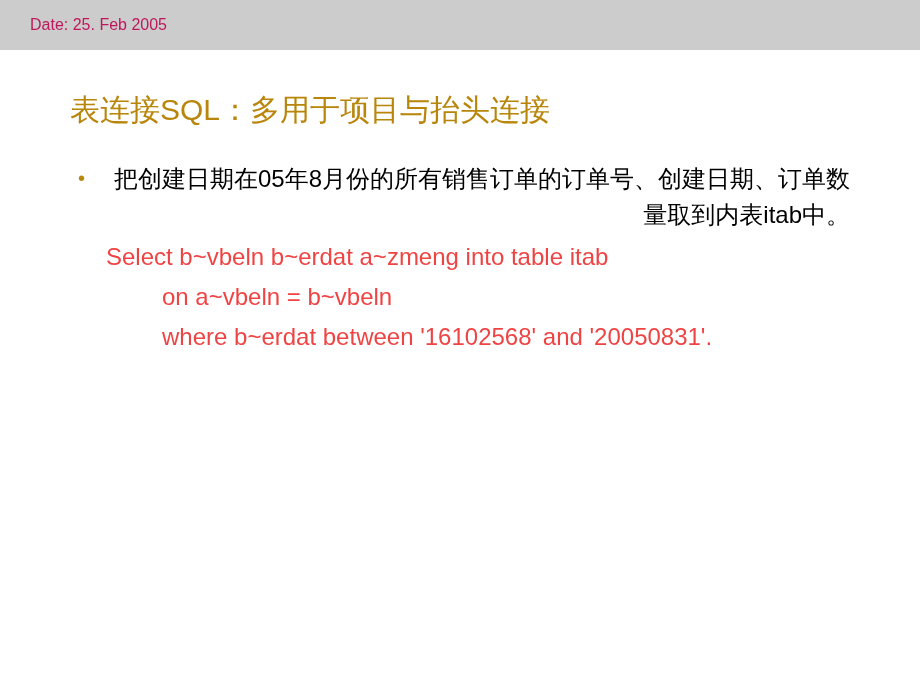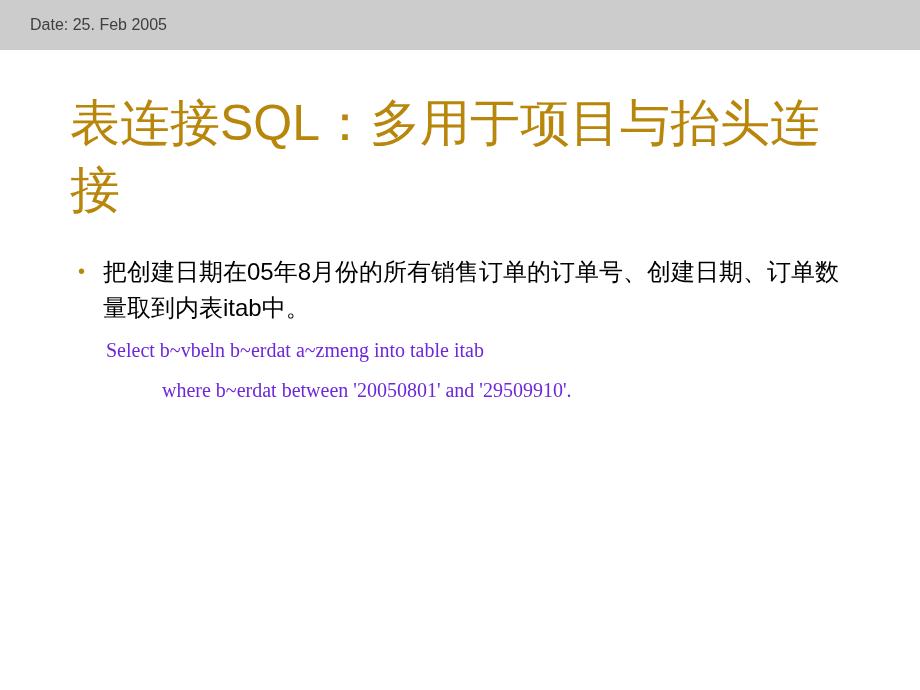--- a/index.html
+++ b/index.html
@@ -18,36 +18,36 @@
     .header-bar {
       width: 100%;
       height: 50px;
       background: #cccccc;
       display: flex;
       align-items: center;
       justify-content: space-between;
       padding: 0 30px;
     }
     .date-text {
-      color: #404040;
+      color: #be185d;
       font-size: 16px;
       font-weight: normal;
     }
     .brand-text {
       color: #ffffff;
       font-size: 24px;
       font-weight: bold;
       font-style: italic;
     }
     .content {
       padding: 40px 70px 0 70px;
     }
     .slide-title {
       color: #b8860b;
-      font-size: 50px;
+      font-size: 30px;
       font-weight: normal;
       margin-bottom: 30px;
       font-family: "Microsoft YaHei", "SimHei", sans-serif;
     }
     .bullet-block {
       display: flex;
       align-items: flex-start;
       margin-bottom: 2px;
     }
     .bullet {
@@ -55,30 +55,31 @@
       font-size: 20px;
       margin-right: 18px;
       margin-left: 8px;
       line-height: 34px;
     }
     .bullet-text {
       color: #000000;
       font-size: 24px;
       line-height: 36px;
       font-family: Arial, "SimSun", sans-serif;
+      text-align: right;
     }
     .code-block {
       margin-left: 36px;
       margin-top: 4px;
     }
     .code-line {
-      color: #6d28d9;
-      font-size: 20px;
+      color: #ef4444;
+      font-size: 24px;
       line-height: 40px;
-      font-family: Liberation Serif, serif;
+      font-family: Liberation Sans, sans-serif;
     }
     .indent-1 {
       padding-left: 56px;
     }
   </style>
 </head>
 <body>
 
 <div class="header-bar">
   <span class="date-text">Date: 25. Feb 2005</span>
@@ -87,15 +88,16 @@
 <div class="content">
   <h1 class="slide-title">表连接SQL：多用于项目与抬头连接</h1>
 
   <div class="bullet-block">
     <span class="bullet">•</span>
     <div class="bullet-text">把创建日期在05年8月份的所有销售订单的订单号、创建日期、订单数量取到内表itab中。</div>
   </div>
 
   <div class="code-block">
     <div class="code-line">Select b~vbeln b~erdat a~zmeng into table itab</div>
-    <div class="code-line indent-1">where b~erdat between '20050801' and '29509910'.</div>
+    <div class="code-line indent-1">on a~vbeln = b~vbeln</div>
+    <div class="code-line indent-1">where b~erdat between '16102568' and '20050831'.</div>
   </div>
 </div>
 
 </body></html>

